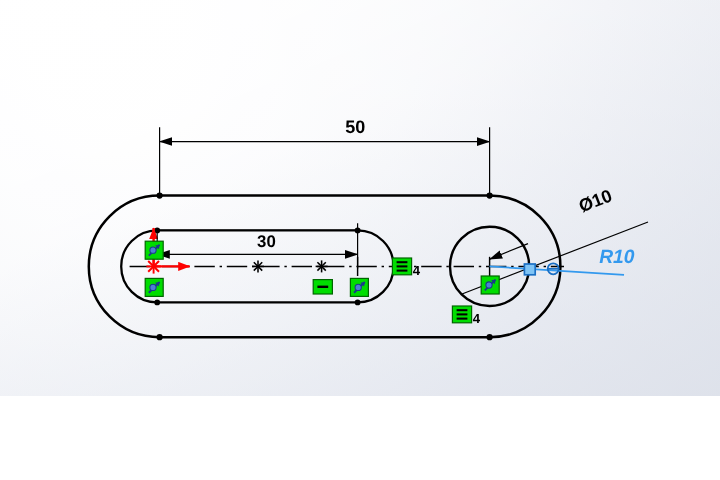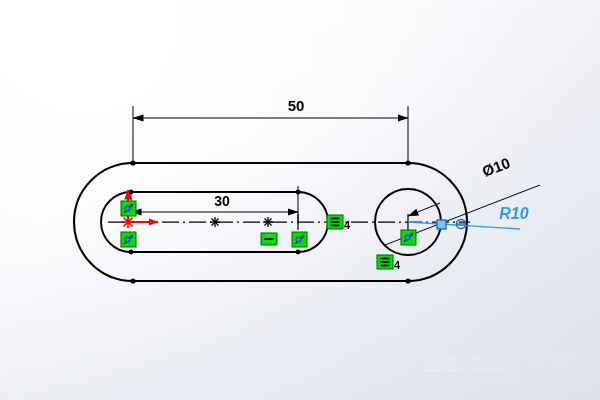--- a/index.html
+++ b/index.html
@@ -2,21 +2,21 @@
 <html><head>
 <meta charset="utf-8">
 <style>
   html,body{margin:0;padding:0;}
   body{
     width:600px;height:400px;overflow:hidden;
     font-family:"Liberation Sans", sans-serif;
     background:#ffffff;
   }
   #stage{
-    position:relative;width:600px;height:400px;overflow:hidden;
+    position:relative;width:600px;height:330px;overflow:hidden;
     background:
       radial-gradient(circle at 14% 6%, #ffffff 0%, #fdfdfe 18%, #f6f7fa 44%, #eceef4 70%, #e2e5ed 100%);
   }
   #stage:before{
     content:"";position:absolute;inset:0;
     background:linear-gradient(158deg, rgba(255,255,255,0.92) 0%, rgba(255,255,255,0.35) 38%, rgba(226,230,238,0.55) 78%, rgba(221,225,234,0.80) 100%);
     pointer-events:none;
   }
   svg.layer{position:absolute;left:0;top:0;width:600px;height:400px;}
 

